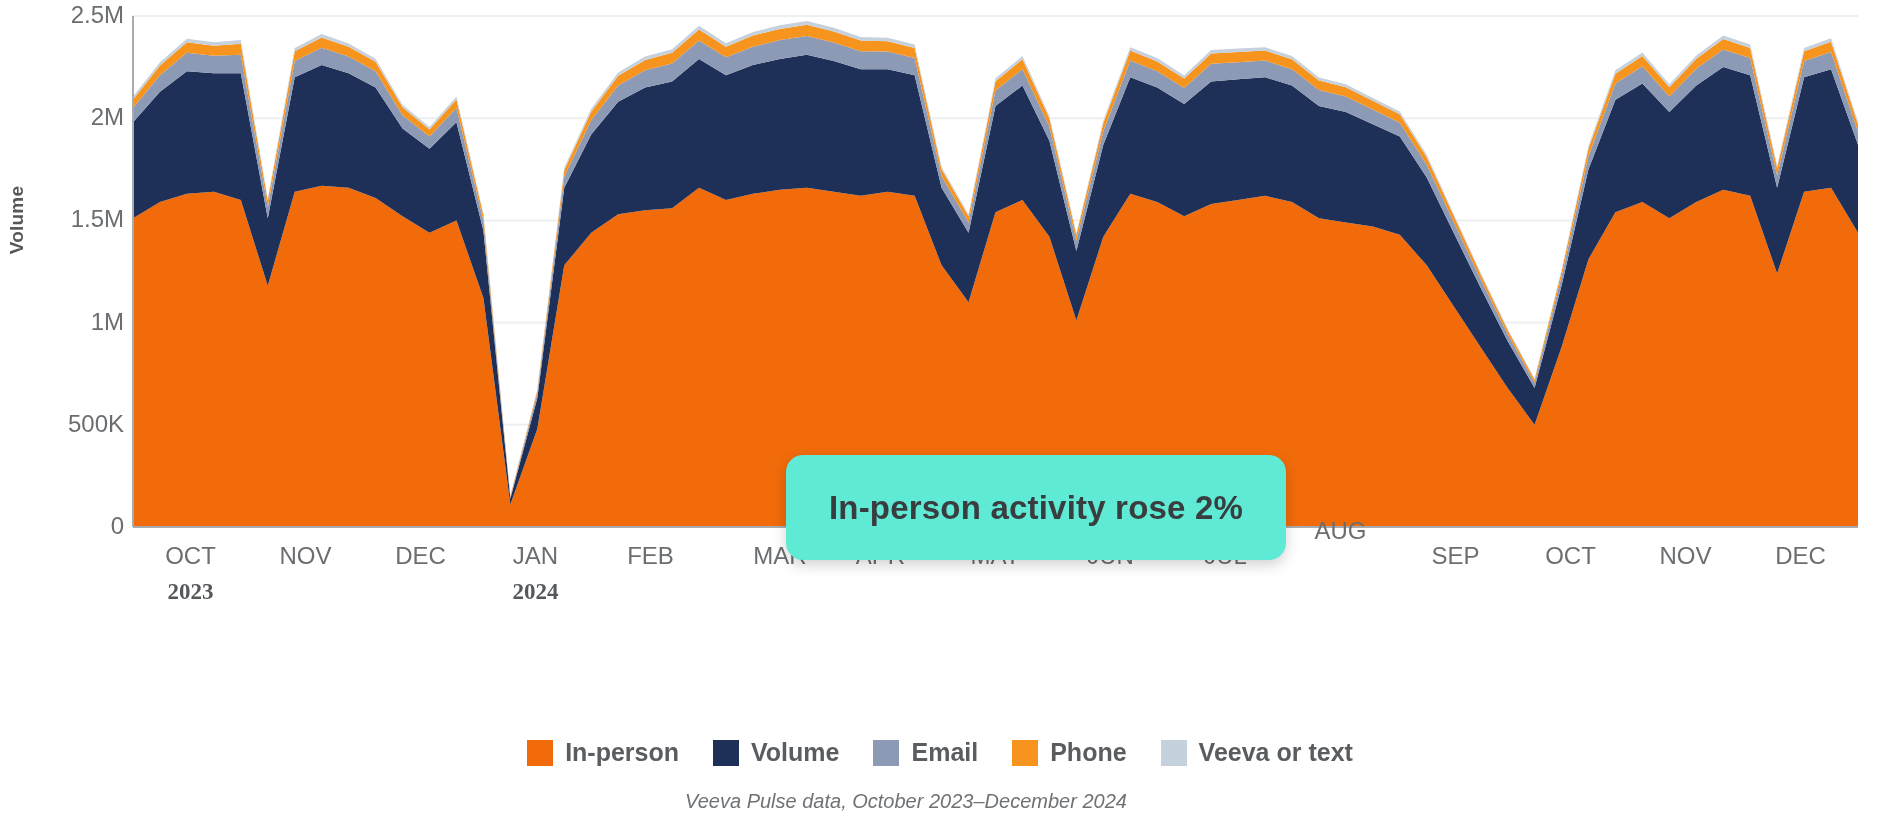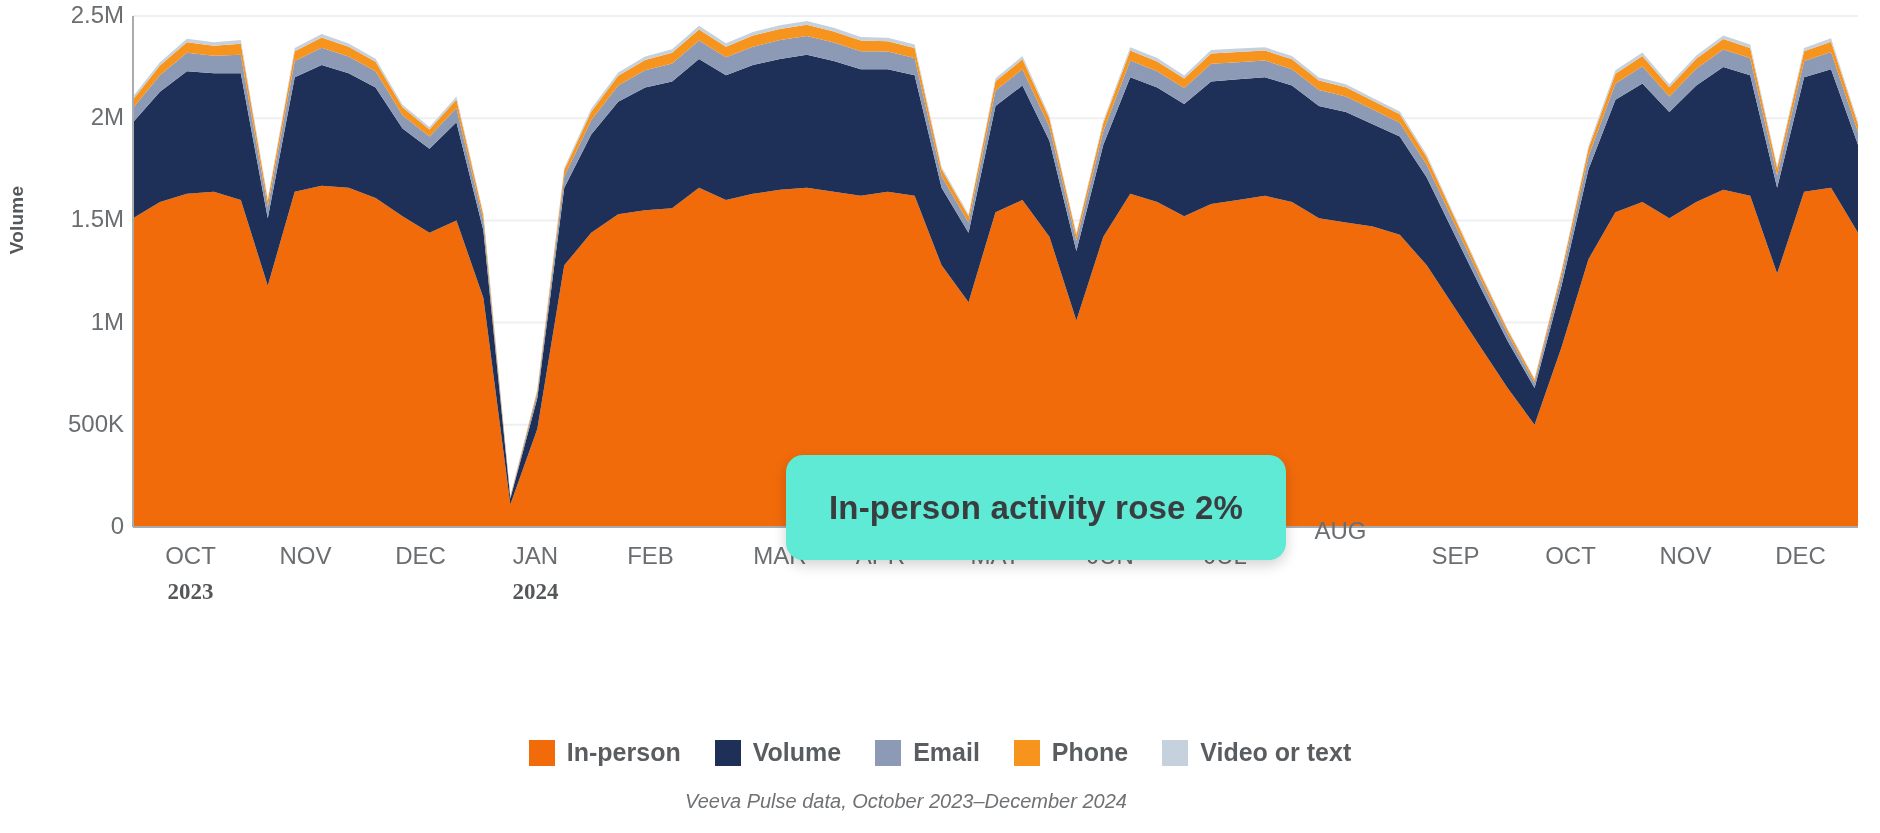--- a/index.html
+++ b/index.html
@@ -191,19 +191,19 @@
       <div class="legend-item">
         <span class="legend-swatch" style="background: rgb(140, 154, 181);"></span>
         <span class="legend-label">Email</span>
       </div>
       <div class="legend-item">
         <span class="legend-swatch" style="background: rgb(247, 148, 30);"></span>
         <span class="legend-label">Phone</span>
       </div>
       <div class="legend-item">
         <span class="legend-swatch" style="background: rgb(198, 209, 222);"></span>
-        <span class="legend-label">Video or text</span>
+        <span class="legend-label">Veeva or text</span>
       </div>
     </div>
 
   <div class="caption">Veeva Pulse data, October 2023–December 2024</div>
 
 </div>
 
 </body></html>

